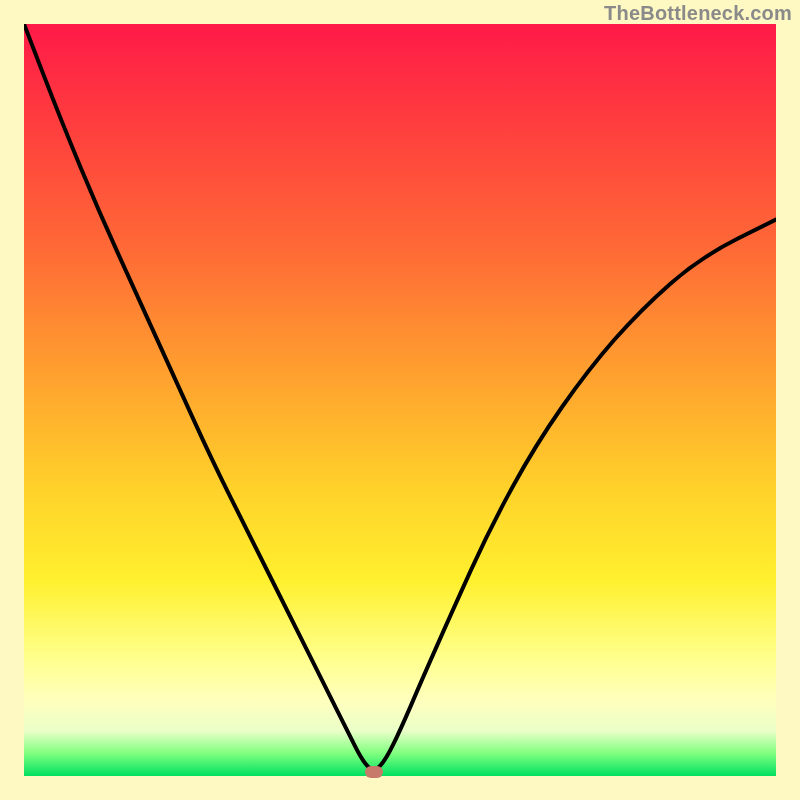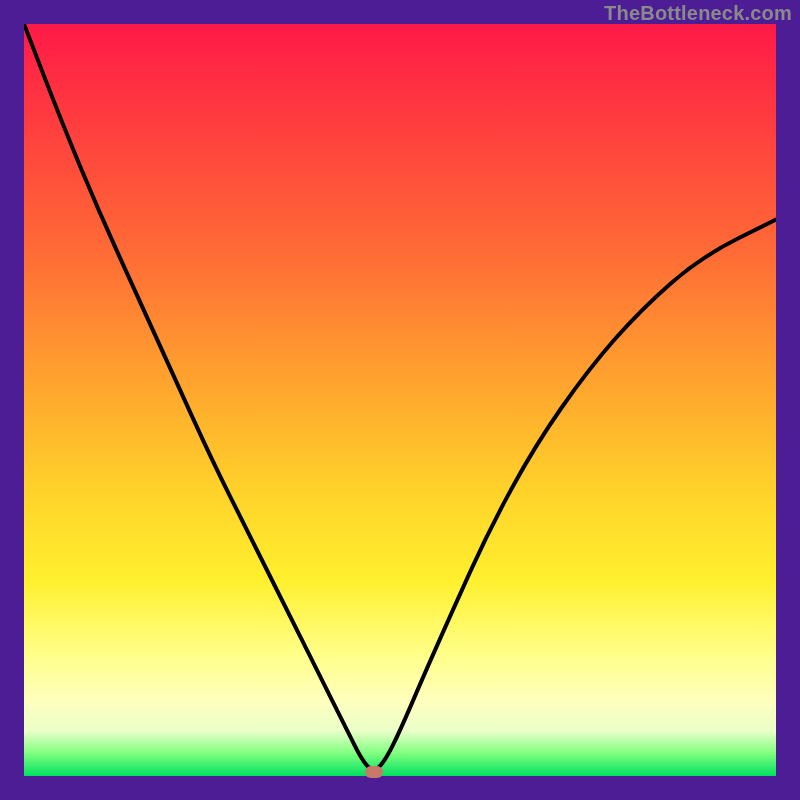--- a/index.html
+++ b/index.html
@@ -9,21 +9,21 @@
     height: 800px;
     background: #000;
     overflow: hidden;
   }
   .frame {
     position: absolute;
     left: 0;
     top: 0;
     width: 800px;
     height: 800px;
-    background: #4c1d95;
+    background: #fef9c3;
   }
   .plot {
     position: absolute;
     left: 24px;
     top: 24px;
     width: 752px;
     height: 752px;
     
     background: linear-gradient(
       to bottom,

